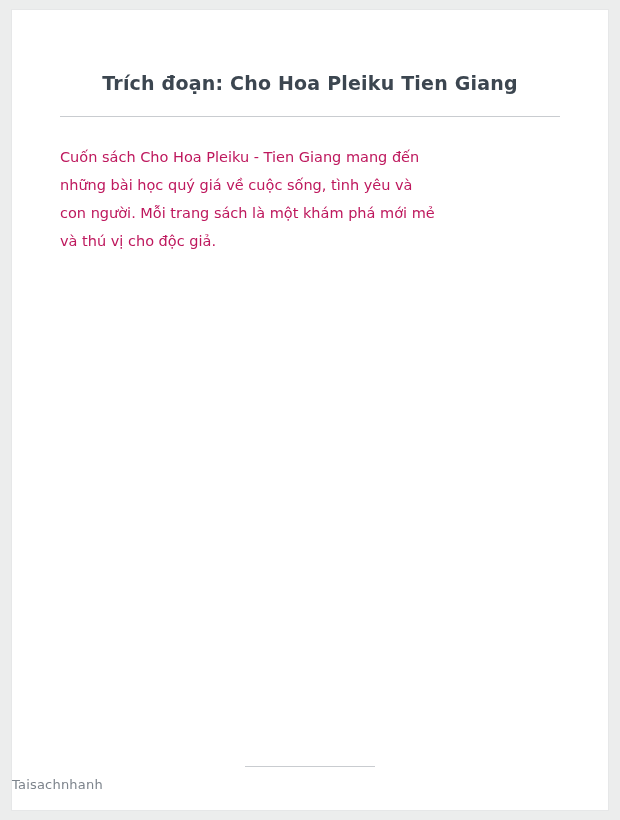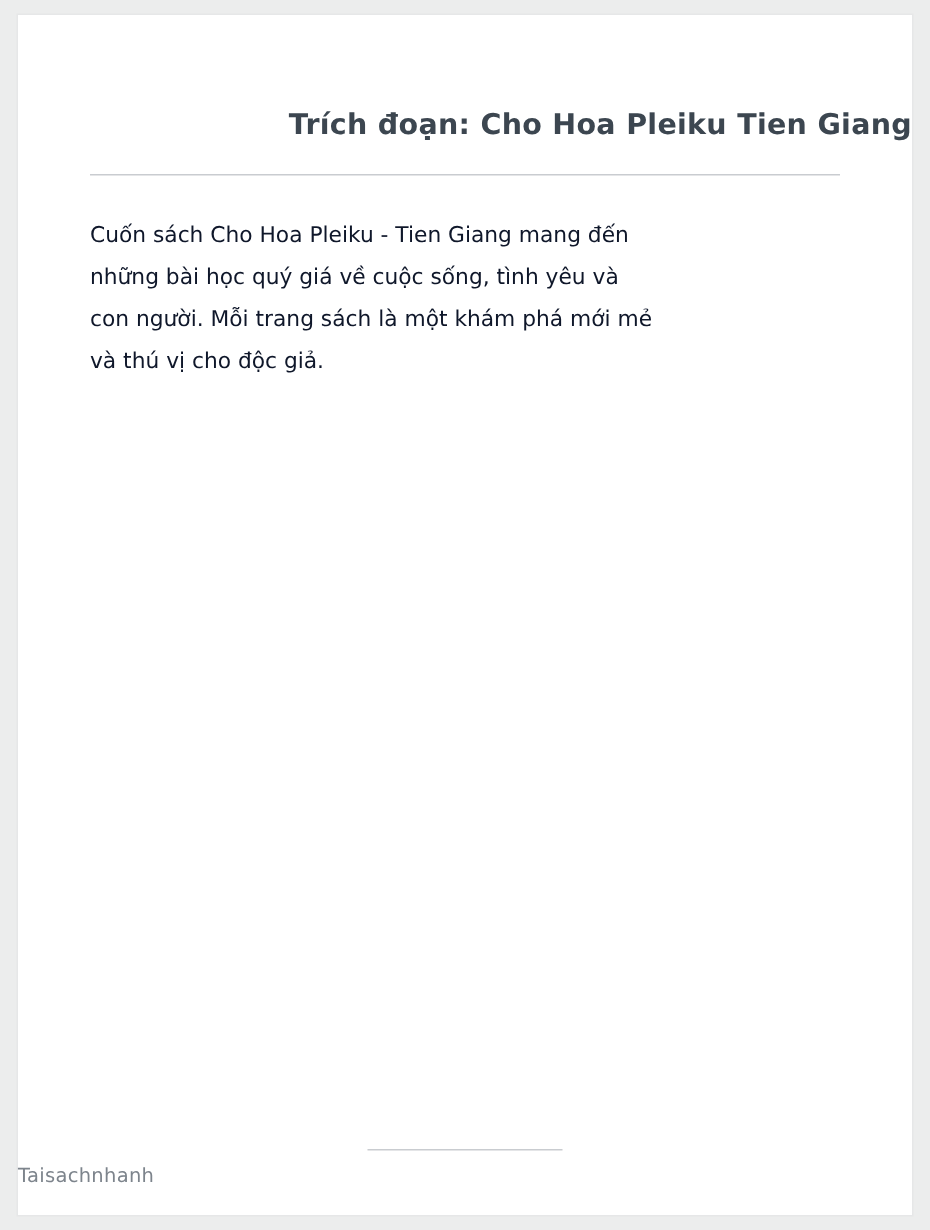--- a/index.html
+++ b/index.html
@@ -21,42 +21,42 @@
     height: 800px;
     background: #ffffff;
     box-sizing: border-box;
     box-shadow: 0 0 0 1px #e6e7e8;
   }
   .doc-title {
     position: absolute;
     left: 0;
     right: 0;
     top: 62px;
-    text-align: right;
+    text-align: center;
     font-size: 19px;
     font-weight: 600;
     color: #3c4650;
     letter-spacing: 0.2px;
   }
   .title-rule {
     position: absolute;
     left: 48px;
     right: 48px;
     top: 106px;
     height: 1px;
     background: #c9ccd0;
   }
   .body-text {
     position: absolute;
     left: 48px;
     top: 133px;
     width: 420px;
     font-size: 14.5px;
     line-height: 28px;
-    color: #0f172a;
+    color: #be185d;
     white-space: pre-wrap;
   }
   .footer {
     position: absolute;
     left: 0;
     right: 0;
     bottom: 18px;
     text-align: left;
   }
   .footer-rule {

